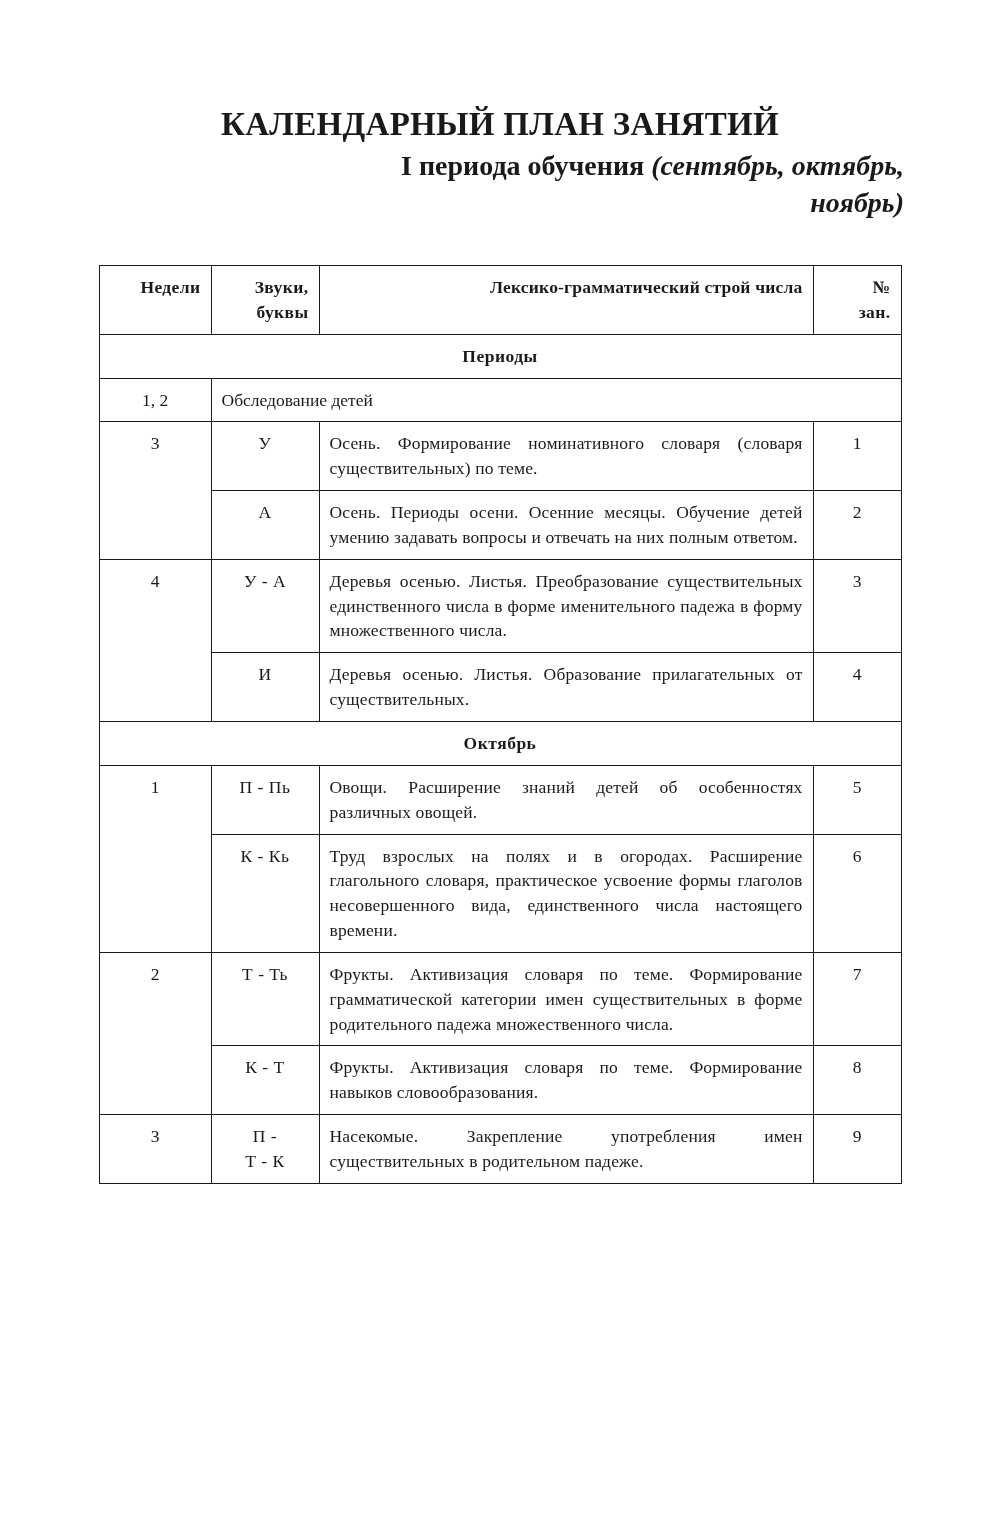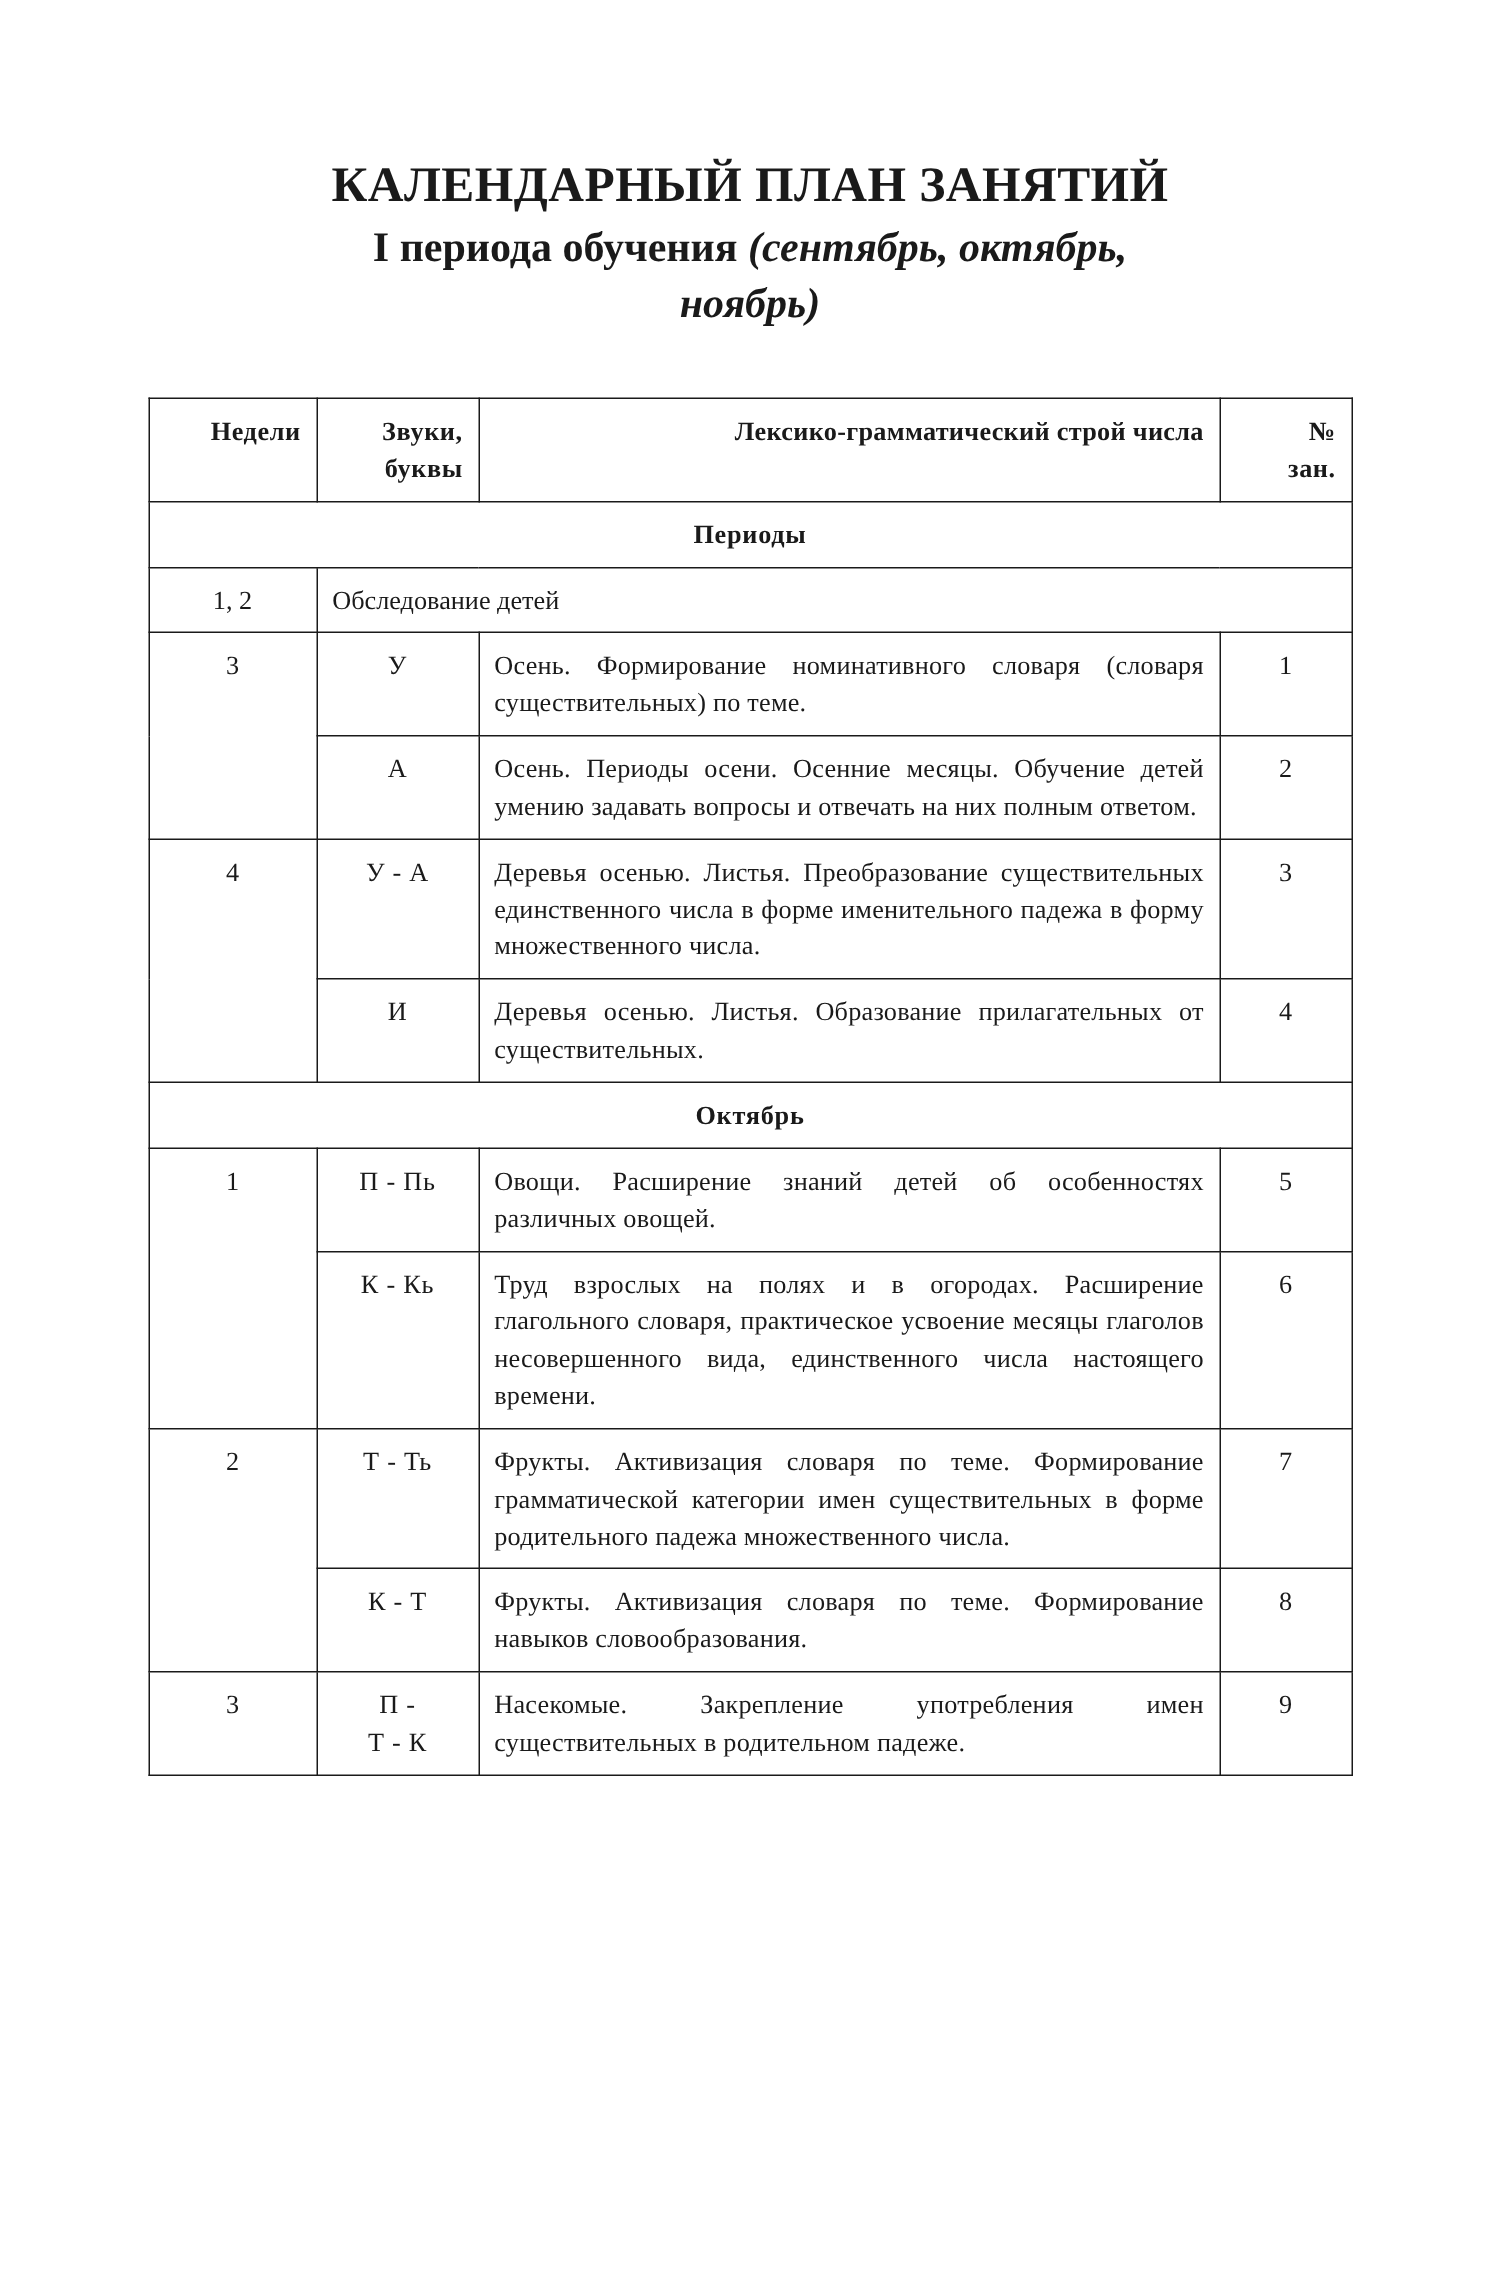--- a/index.html
+++ b/index.html
@@ -30,20 +30,21 @@
     font-weight: bold;
     letter-spacing: 0.3px;
     line-height: 1.22;
     margin: 0 0 4px 0;
   }
   .title-sub {
     font-size: 28px;
     line-height: 1.3;
     margin: 0;
     font-weight: bold;
+    text-align: right;
   }
   .title-sub .italic {
     font-style: italic;
     font-weight: bold;
   }
   table.plan {
     border-collapse: collapse;
     width: 802px;
     margin: 0 auto;
     table-layout: fixed;
@@ -179,21 +180,21 @@
           <td class="month" colspan="4">Октябрь</td>
         </tr>
         <tr>
           <td class="week" rowspan="2">1</td>
           <td class="sound">П - Пь</td>
           <td class="desc">Овощи. Расширение знаний детей об особенностях различных овощей.</td>
           <td class="num">5</td>
         </tr>
         <tr>
           <td class="sound">К - Кь</td>
-          <td class="desc">Труд взрослых на полях и в огородах. Расширение глагольного словаря, практическое усвоение месяцы глаголов несовершенного вида, единственного числа настоящего времени.</td>
+          <td class="desc">Труд взрослых на полях и в огородах. Расширение глагольного словаря, практическое усвоение формы глаголов несовершенного вида, единственного числа настоящего времени.</td>
           <td class="num">6</td>
         </tr>
         <tr>
           <td class="week" rowspan="2">2</td>
           <td class="sound">Т - Ть</td>
           <td class="desc">Фрукты. Активизация словаря по теме. Формирование грамматической категории имен существительных в форме родительного падежа множественного числа.</td>
           <td class="num">7</td>
         </tr>
         <tr>
           <td class="sound">К - Т</td>

